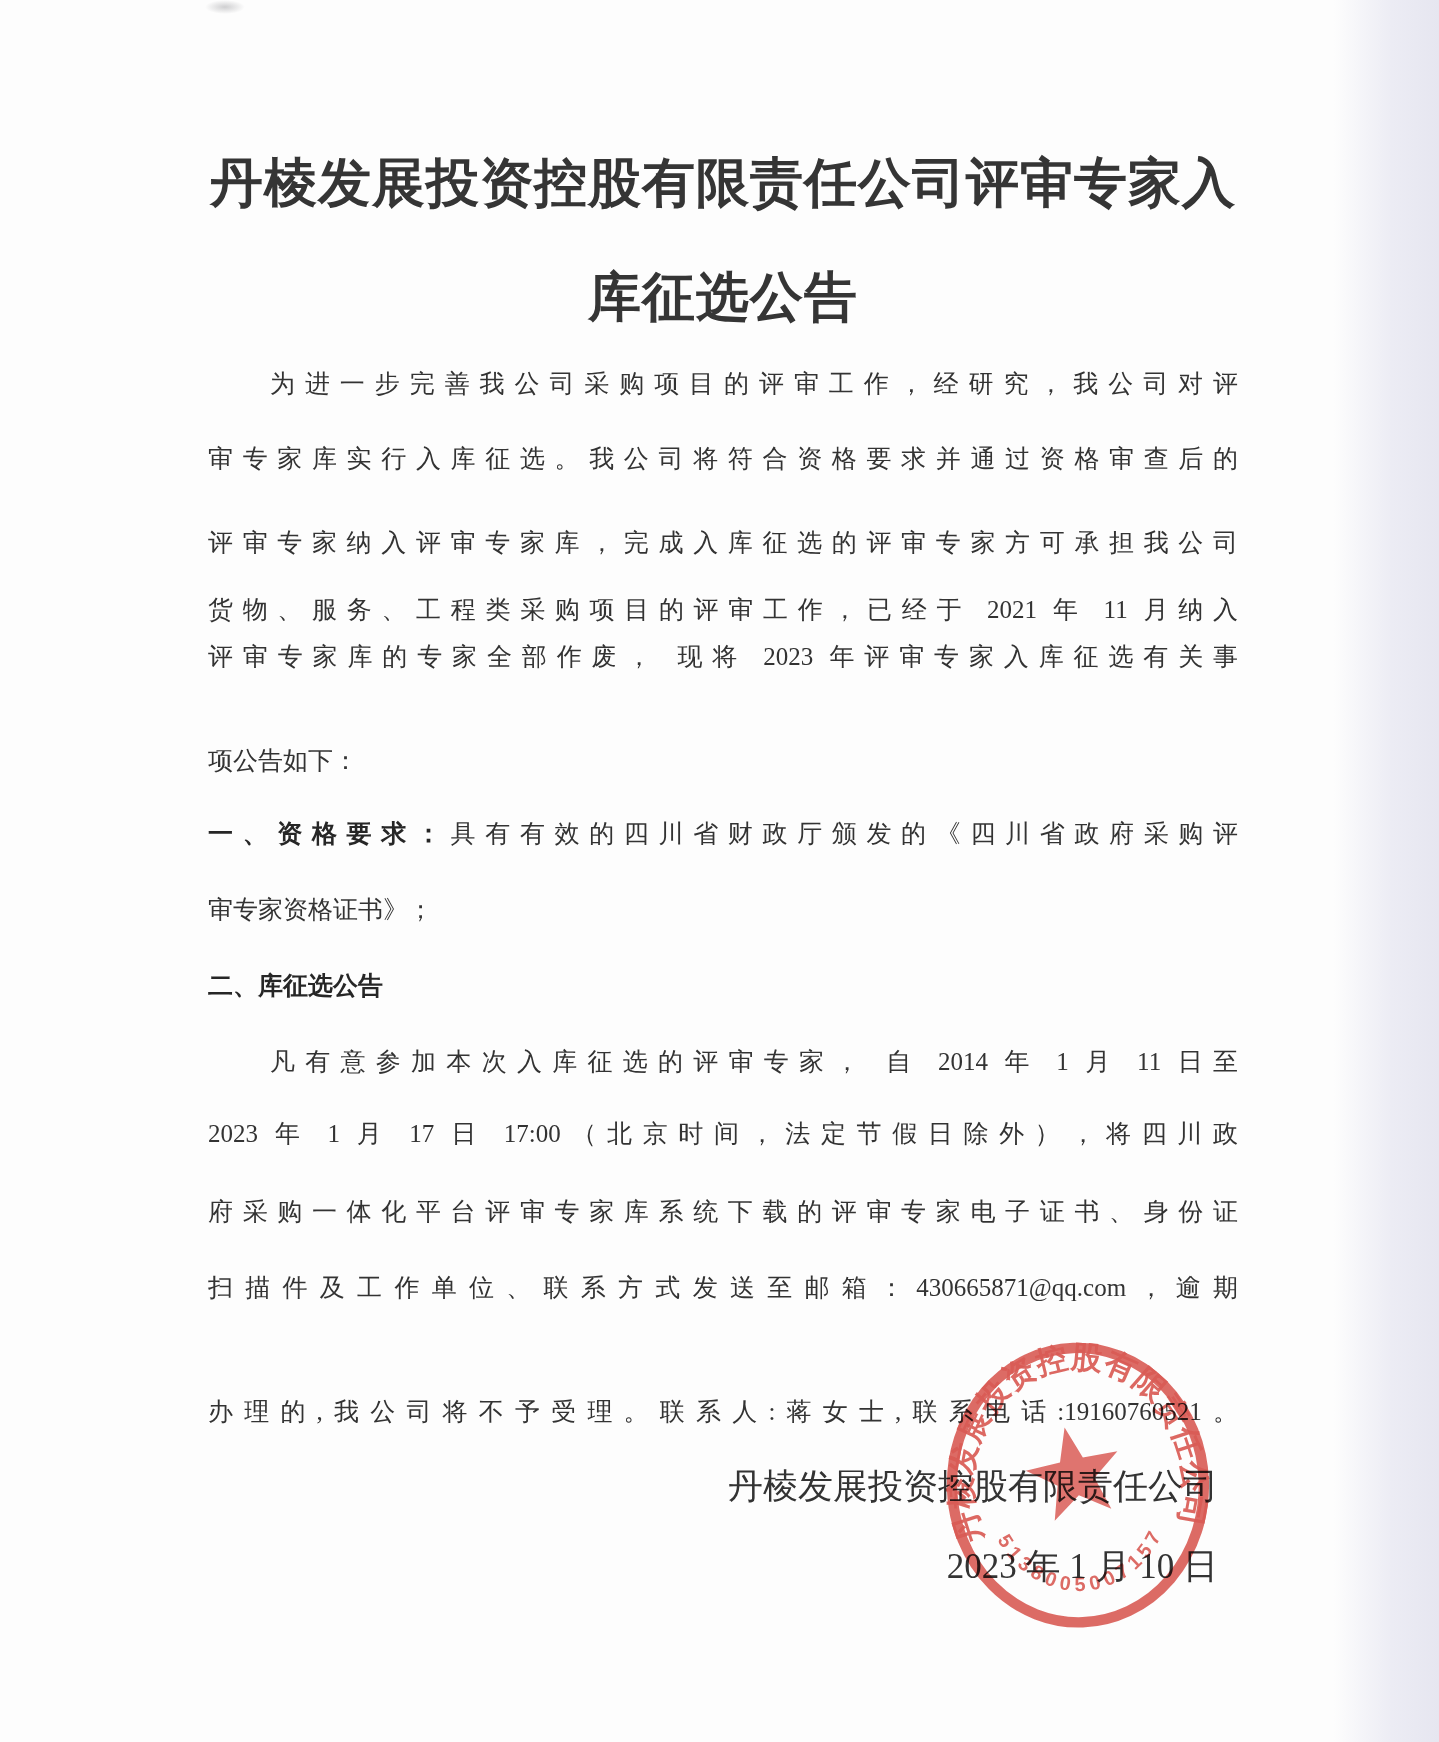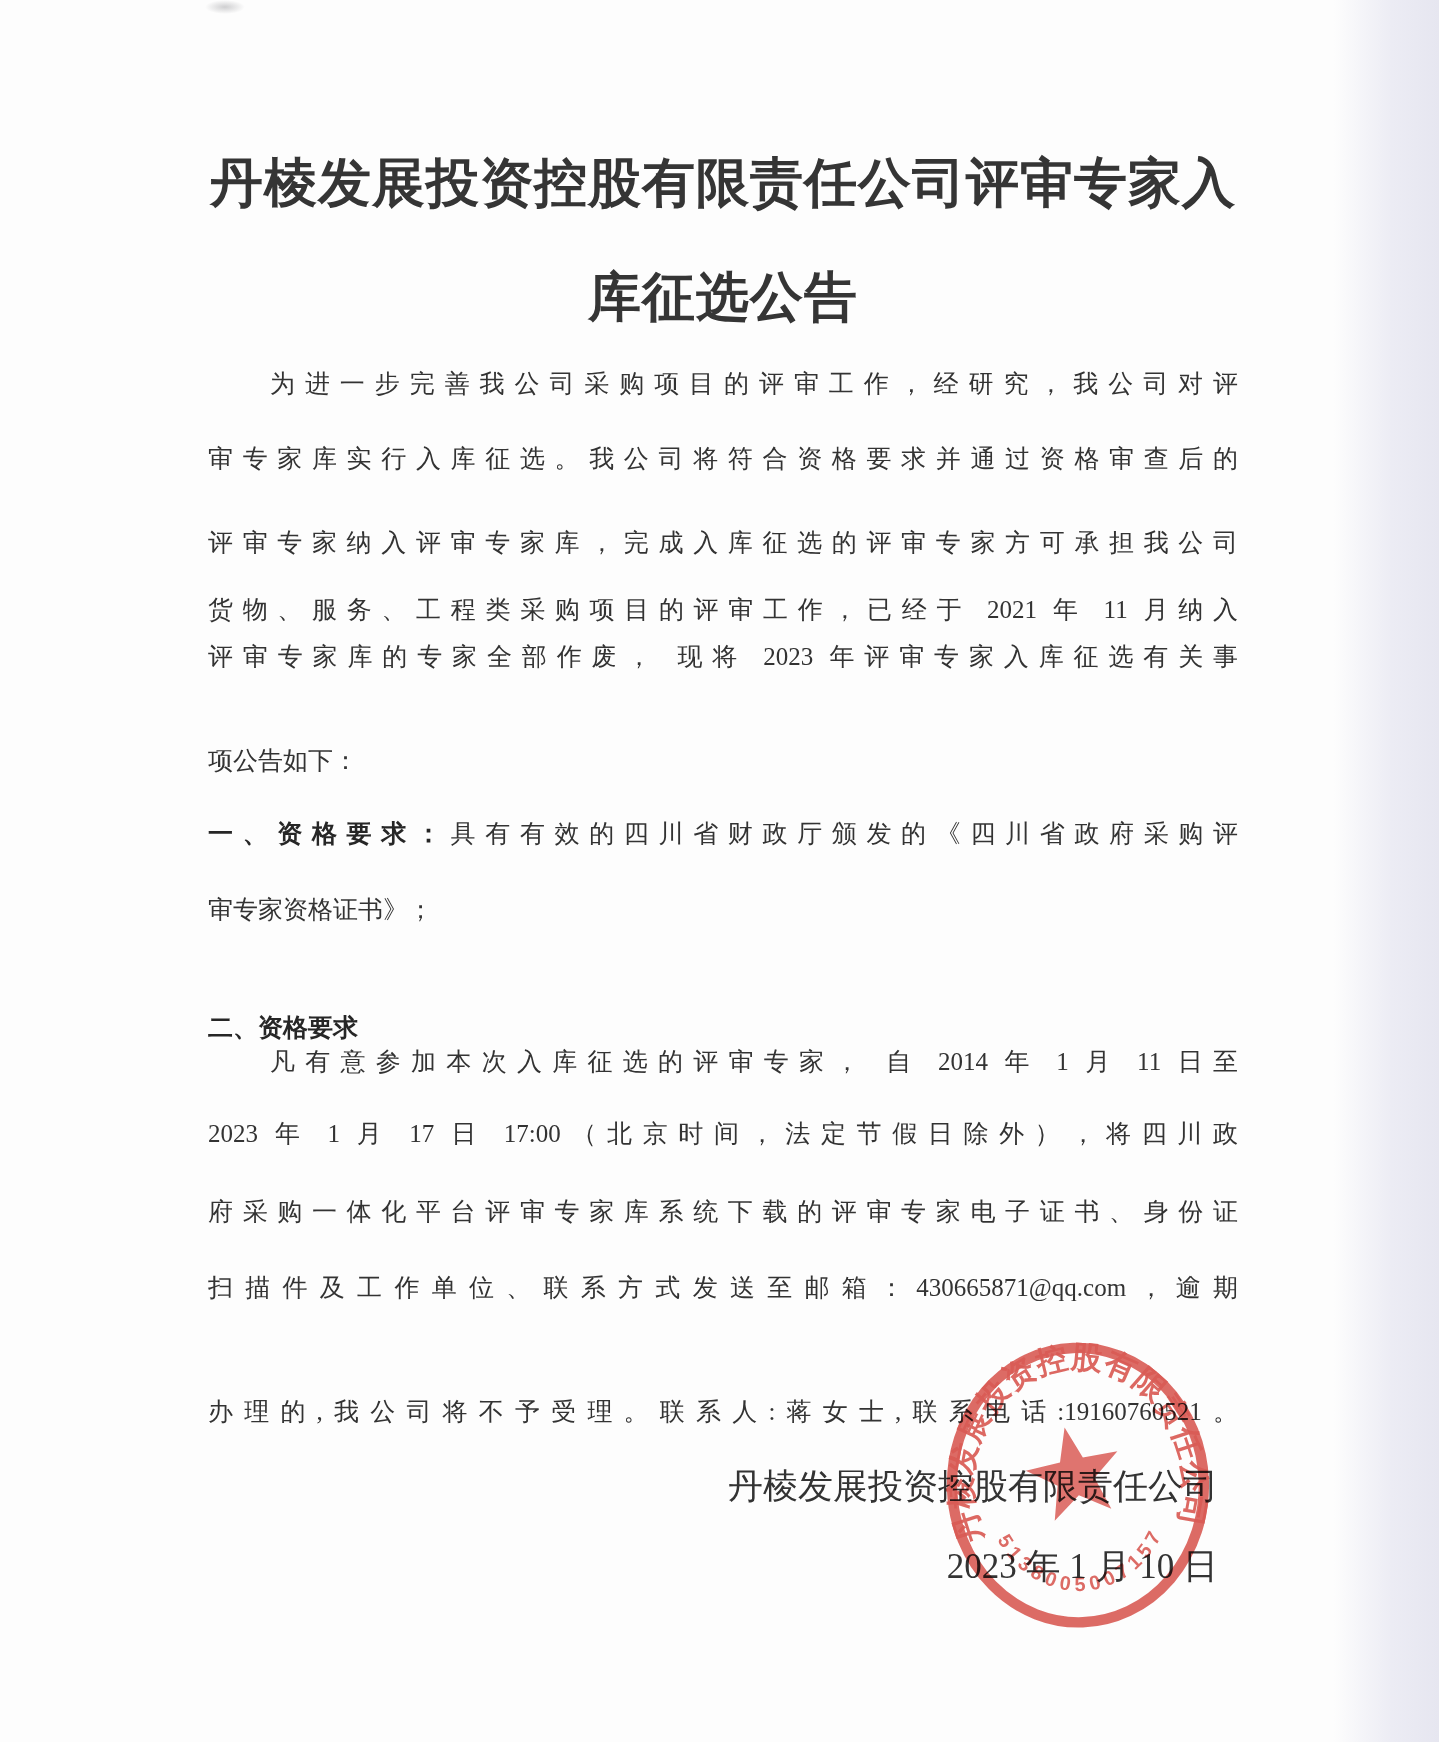--- a/index.html
+++ b/index.html
@@ -43,21 +43,21 @@
   }
   .bline {
     position: absolute; left: 0; width: 1030px;
     font-size: 25px;
     line-height: 1.25;
     color: #333333;
     white-space: normal;
   }
   .just { text-align: justify; text-align-last: justify; }
   .indent { padding-left: 62px; width: 968px; }
-  .bold { font-weight: 700; color: #262626; margin-top: 42px; }
+  .bold { font-weight: 700; color: #262626; }
   .sig-line {
     position: absolute; right: 20px;
     font-size: 35px;
     color: #333333;
     white-space: nowrap;
   }
   .stamp {
     position: absolute; left: 936px; top: 1334px;
     width: 284px; height: 306px;
     mix-blend-mode: multiply;
@@ -81,21 +81,21 @@
     <div class="bline just indent" style="top:368px">为进一步完善我公司采购项目的评审工作，经研究，我公司对评</div>
     <div class="bline just" style="top:443px">审专家库实行入库征选。我公司将符合资格要求并通过资格审查后的</div>
     <div class="bline just" style="top:527px">评审专家纳入评审专家库，完成入库征选的评审专家方可承担我公司</div>
     <div class="bline just" style="top:594px">货物、服务、工程类采购项目的评审工作，已经于 2021 年 11 月纳入</div>
     <div class="bline just" style="top:641px">评审专家库的专家全部作废， 现将 2023 年评审专家入库征选有关事</div>
     <div class="bline" style="top:745px">项公告如下：</div>
 
     <div class="bline just" style="top:818px"><span class="bold">一、资格要求：</span><span>具有有效的四川省财政厅颁发的《四川省政府采购评</span></div>
     <div class="bline" style="top:894px">审专家资格证书》；</div>
 
-    <div class="bline bold" style="top:970px">二、资格要求</div>
+    <div class="bline bold" style="top:970px">二、库征选公告</div>
 
     <div class="bline just indent" style="top:1046px">凡有意参加本次入库征选的评审专家， 自 2014 年 1 月 11 日至</div>
     <div class="bline just" style="top:1118px">2023 年 1 月 17 日 17:00（北京时间，法定节假日除外），将四川政</div>
     <div class="bline just" style="top:1196px">府采购一体化平台评审专家库系统下载的评审专家电子证书、身份证</div>
     <div class="bline just" style="top:1272px">扫描件及工作单位、联系方式发送至邮箱：430665871@qq.com，逾期</div>
     <div class="bline just" style="top:1396px">办理的,我公司将不予受理。联系人:蒋女士,联系电话:19160760521。</div>
 
     <div class="sig-line" style="top:1463px">丹棱发展投资控股有限责任公司</div>
     <div class="sig-line" style="top:1543px">2023 年 1 月 10 日</div>
   </div>

